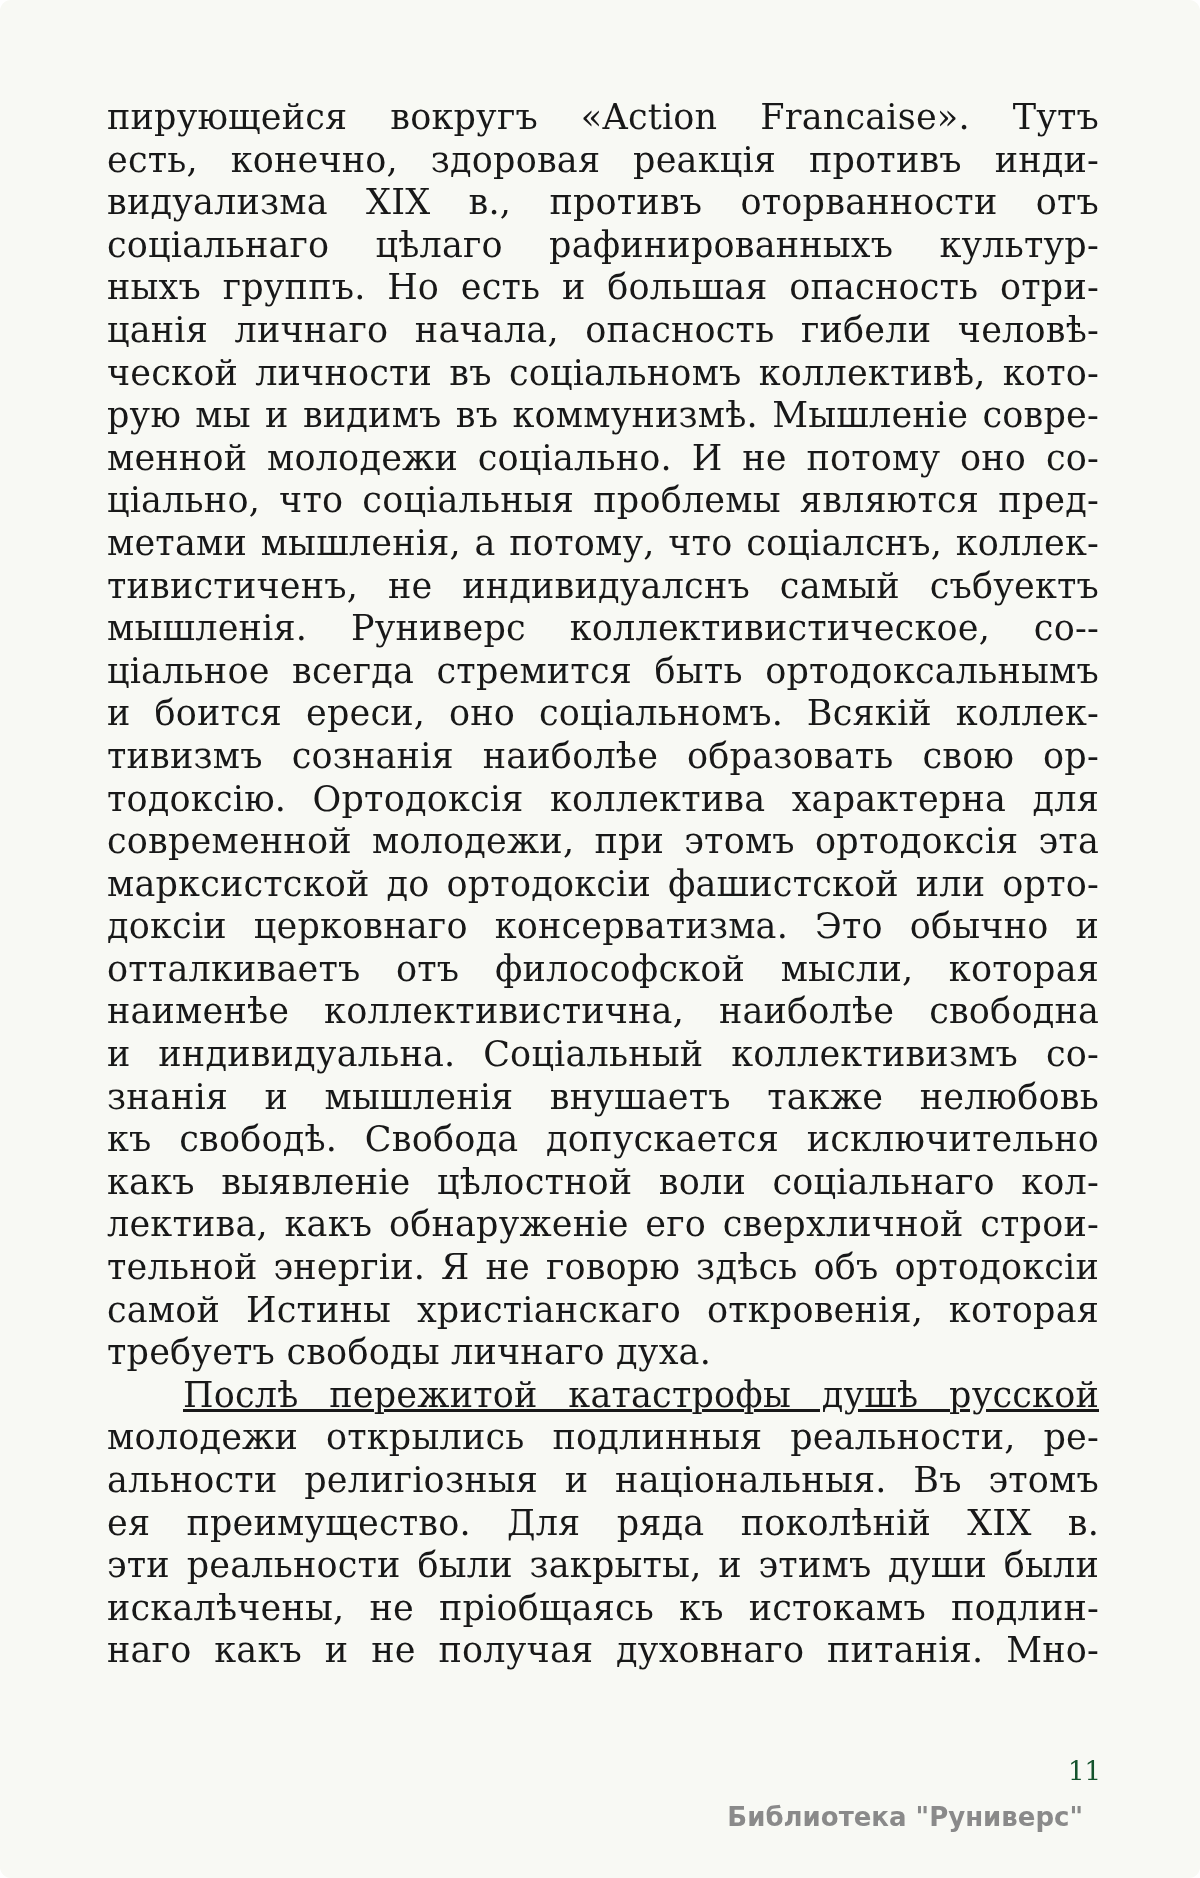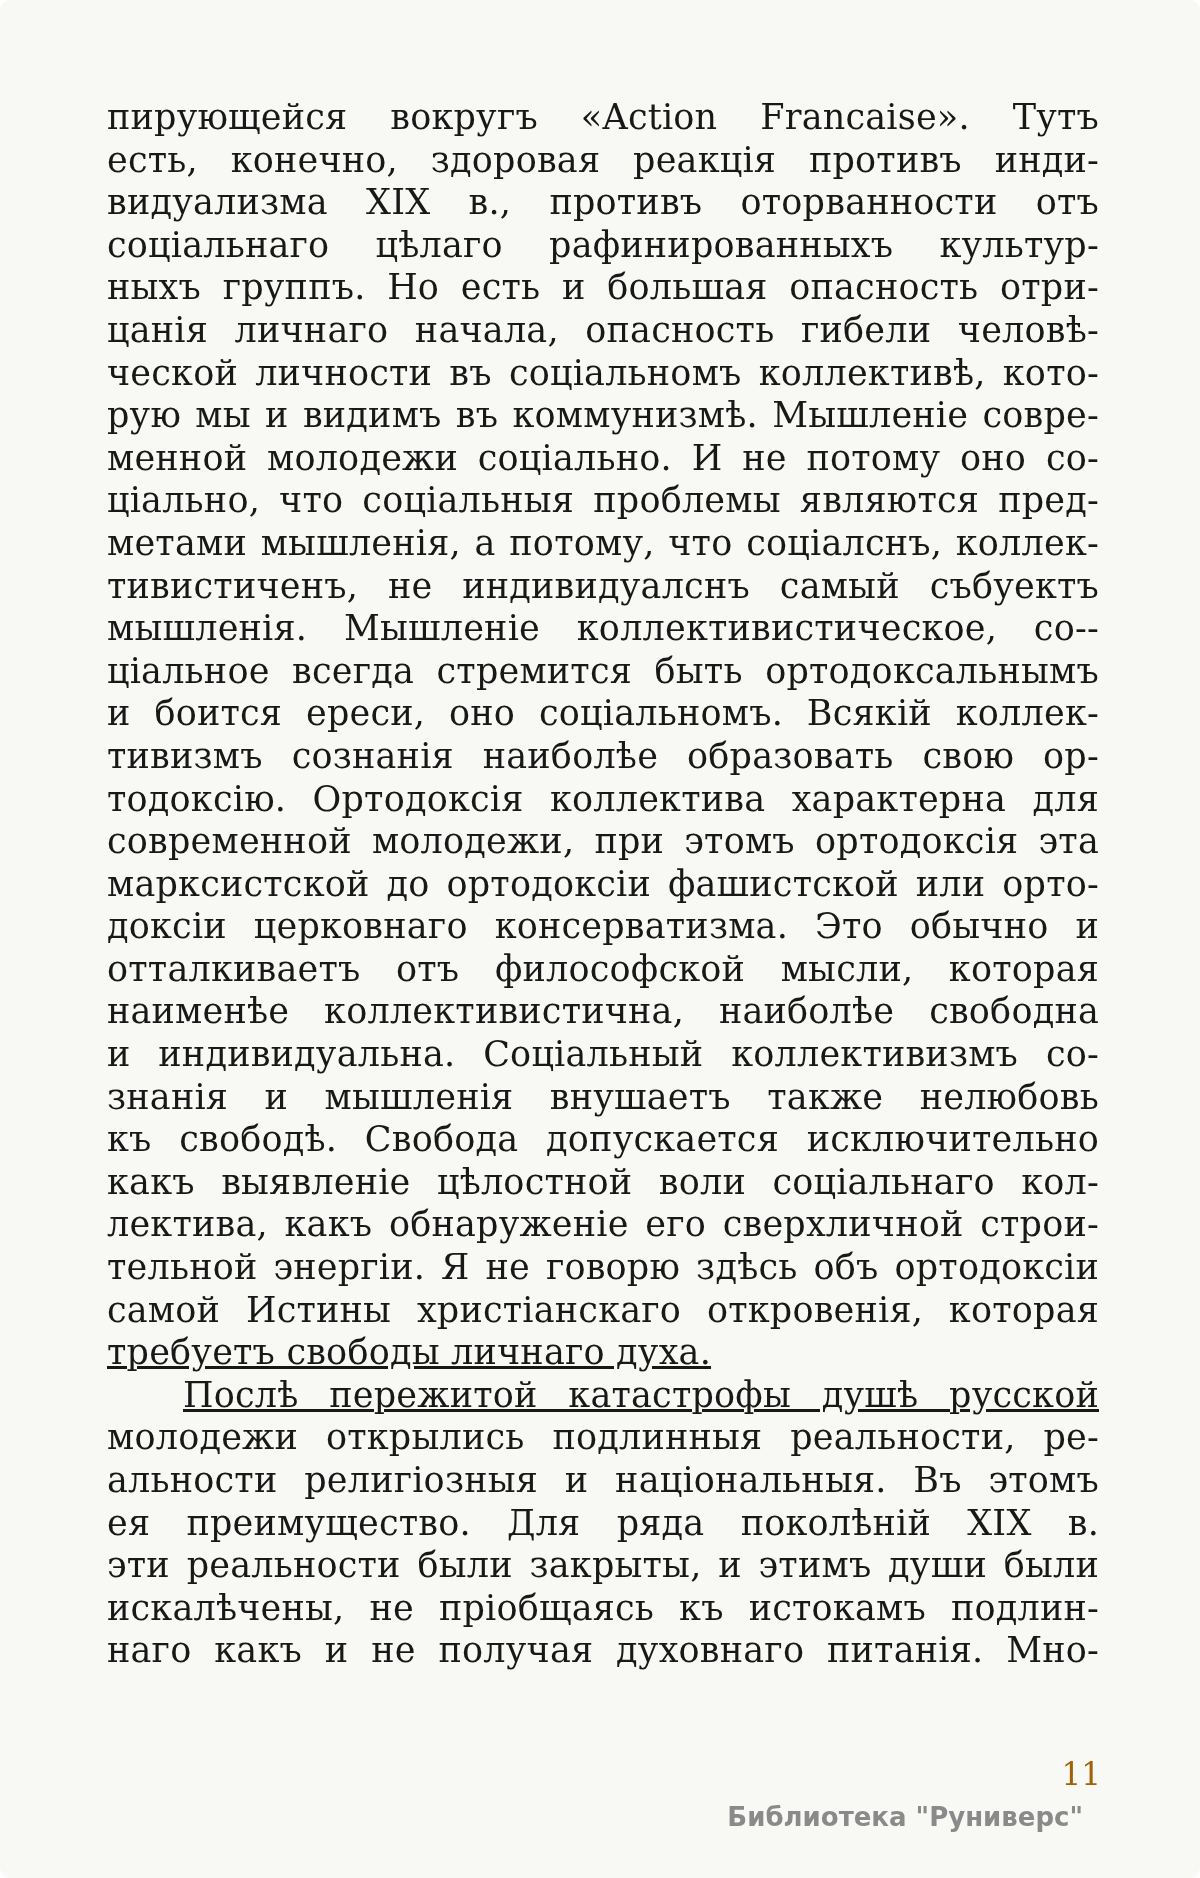--- a/index.html
+++ b/index.html
@@ -27,32 +27,31 @@
     line-height: 42.6px;
     font-size: 35px;
     letter-spacing: 0.2px;
     text-align: justify;
     text-align-last: justify;
     white-space: nowrap;
     text-rendering: optimizeLegibility;
   }
   .line.last-left {
     text-align-last: left;
-    text-decoration: underline;
   }
   .line.indented {
     text-indent: 76px;
     text-decoration: underline;
   }
   .page-number {
     position: absolute;
     top: 1756px;
     right: 99px;
-    font-size: 31px;
-    color: #a16207;
+    font-size: 26px;
+    color: #14532d;
     font-family: "DejaVu Serif", "Liberation Serif", serif;
   }
   .watermark {
     position: absolute;
     top: 1802px;
     right: 117px;
     font-size: 26px;
     font-weight: 600;
     color: #8a8a8a;
     font-family: "DejaVu Sans", "Liberation Sans", sans-serif;
@@ -68,21 +67,21 @@
       <div class="line">видуализма XIX в., противъ оторванности отъ</div>
       <div class="line">соціальнаго цѣлаго рафинированныхъ культур-</div>
       <div class="line">ныхъ группъ. Но есть и большая опасность отри-</div>
       <div class="line">цанія личнаго начала, опасность гибели человѣ-</div>
       <div class="line">ческой личности въ соціальномъ коллективѣ, кото-</div>
       <div class="line">рую мы и видимъ въ коммунизмѣ. Мышленіе совре-</div>
       <div class="line">менной молодежи соціально. И не потому оно со-</div>
       <div class="line">ціально, что соціальныя проблемы являются пред-</div>
       <div class="line">метами мышленія, а потому, что соціалснъ, коллек-</div>
       <div class="line">тивистиченъ, не индивидуалснъ самый събуектъ</div>
-      <div class="line">мышленія. Мышленіе коллективистическое, со--</div>
+      <div class="line">мышленія. Руниверс коллективистическое, со--</div>
       <div class="line">ціальное всегда стремится быть ортодоксальнымъ</div>
       <div class="line">и боится ереси, оно соціальномъ. Всякій коллек-</div>
       <div class="line">тивизмъ сознанія наиболѣе образовать свою ор-</div>
       <div class="line">тодоксію. Ортодоксія коллектива характерна для</div>
       <div class="line">современной молодежи, при этомъ ортодоксія эта</div>
       <div class="line">марксистской до ортодоксіи фашистской или орто-</div>
       <div class="line">доксіи церковнаго консерватизма. Это обычно и</div>
       <div class="line">отталкиваетъ отъ философской мысли, которая</div>
       <div class="line">наименѣе коллективистична, наиболѣе свободна</div>
       <div class="line">и индивидуальна. Соціальный коллективизмъ со-</div>

